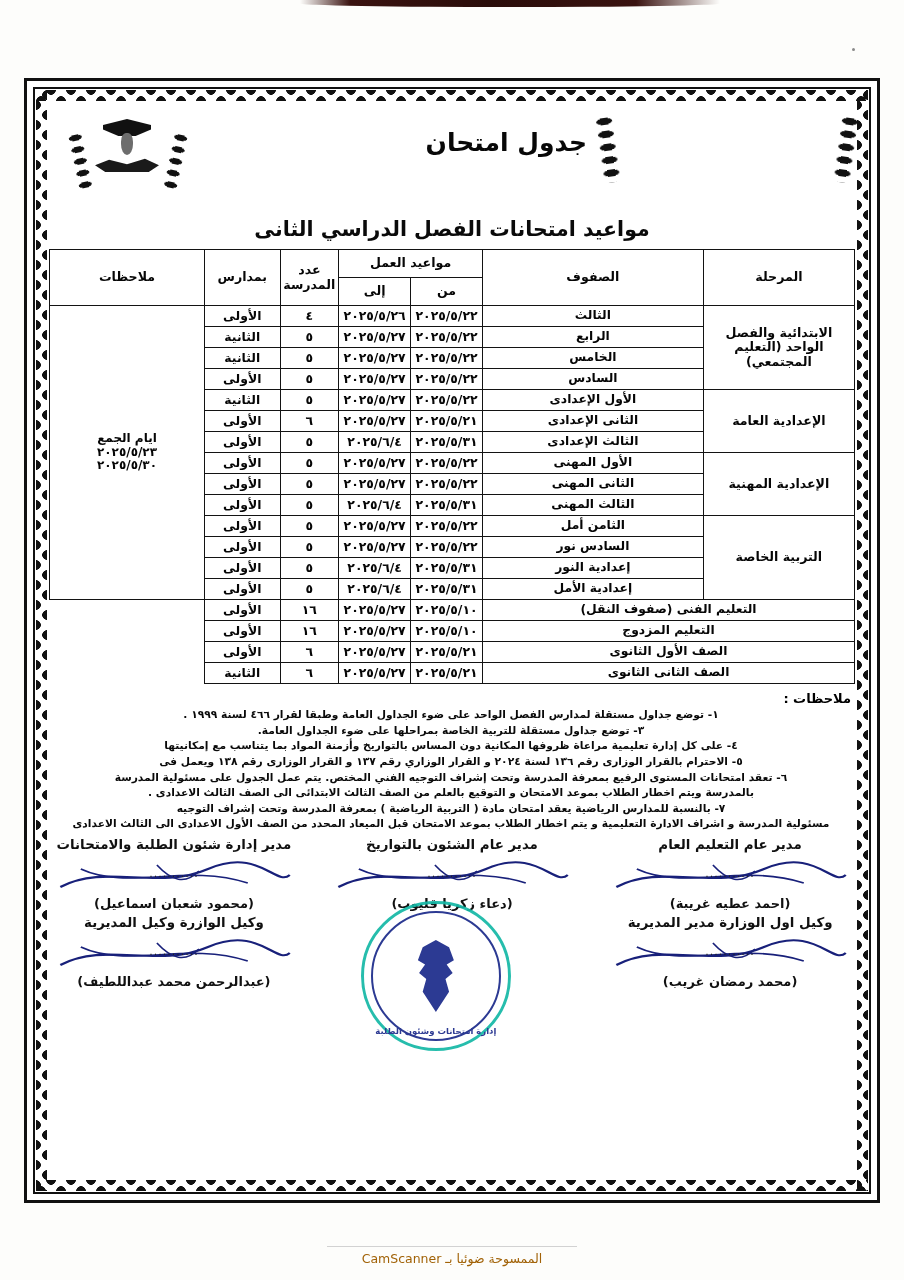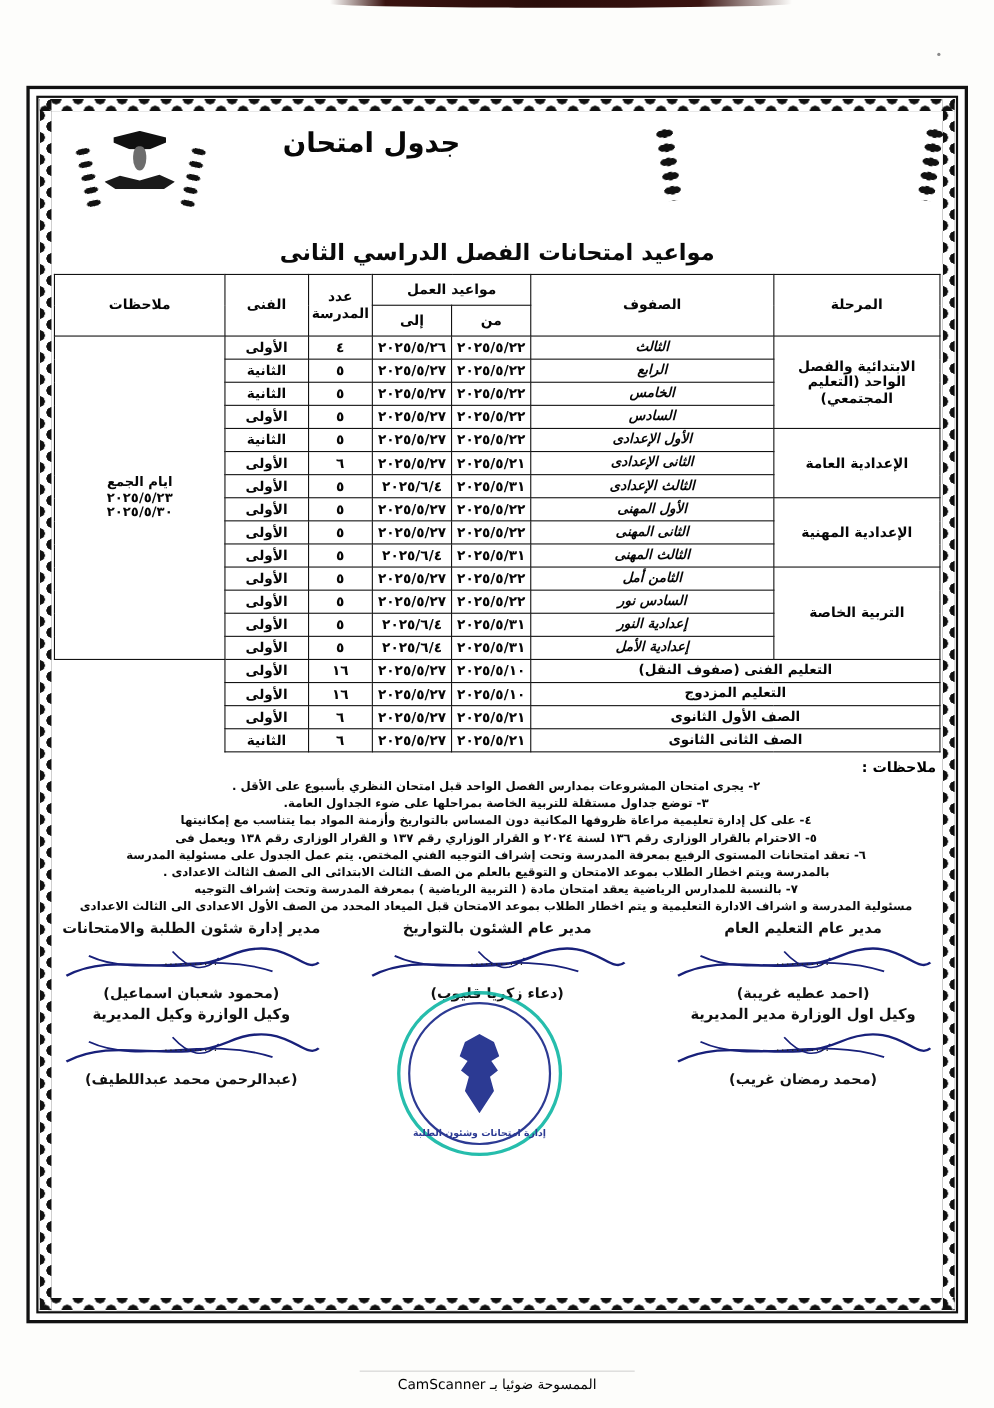--- a/index.html
+++ b/index.html
@@ -72,21 +72,21 @@
   .org-block .l3{ font-size:13px; }
   .wreath-l, .wreath-r {
     position:absolute; top:12px; width:26px; height:68px;
     background-image: radial-gradient(ellipse 11px 5px at 50% 50%, #111 70%, transparent 72%);
     background-size: 22px 13px; background-repeat: repeat-y;
   }
   .wreath-r { right:-6px; transform: rotate(8deg); }
   .wreath-l { right:236px; transform: rotate(-8deg) scaleX(-1); }
 
   .title-block {
-    position:absolute; top:12px; right:268px; width:330px; text-align:left;
+    position:absolute; top:25px; right:268px; width:330px; text-align:right;
   }
   .title-1 { font-size:25px; font-weight:bold; color:#080808; letter-spacing:.5px; }
   .title-2 { font-size:24px; font-weight:bold; color:#080808; margin-top:4px; letter-spacing:.5px;}
 
   .logo {
     position:absolute; top:6px; left:20px; width:118px; height:86px;
   }
   .logo .cap {
     position:absolute; left:34px; top:10px; width:48px; height:17px;
     background:#111; border-radius:3px 3px 1px 1px;
@@ -126,21 +126,21 @@
   table.sched thead th { height:28px; font-size:12.6px; }
   th.h-notes { width:127px; }
   th.h-period { width:62px; }
   th.h-days   { width:48px; }
   th.h-to     { width:118px; }
   th.h-from   { width:118px; }
   th.h-grades { width:181px; }
   th.h-stage  { width:124px; }
   td.notes-cell { vertical-align:middle; font-size:12px; line-height:2.0; }
   td.stage-cell { font-size:12.6px; line-height:1.35; }
-  td.grade-cell { text-align:center;font-style:italic; }
+  td.grade-cell { text-align:center; }
   td.wide-grade { text-align:center; }
   .num { font-size:12.4px; }
 
   
   .notes-wrap { margin-top:7px; direction:rtl; padding:0 4px 0 2px; }
   .notes-title { font-size:13px; font-weight:bold; text-align:right; margin-bottom:1px; }
   .notes-wrap ol { list-style:none; margin:0; padding:0; }
   .notes-wrap li {
     font-size:10.7px; font-weight:bold; line-height:1.42; color:#0a0a0a;
     text-align:center; margin-bottom:.5px;
@@ -173,21 +173,21 @@
     position:absolute; inset:14px; border-radius:50%;
     font-size:8.5px; color:#1b2a8a; font-weight:bold;
   }
   .stamp .ring-text span {
     position:absolute; white-space:nowrap;
   }
   .stamp .rt-bottom { left:50%; bottom:-2px; transform:translateX(-50%); }
 
   .camscan {
     position:absolute; bottom:14px; left:0; right:0;
-    text-align:center; font-size:12.5px; color:#000000;
+    text-align:center; font-size:12.5px; color:#a16207;
     font-family:"DejaVu Sans","Liberation Sans",sans-serif;
   }
   .camscan .cs-bar{
     display:block; width:250px; height:1px; background:#d2d2d2; margin:0 auto 4px auto;
   }
 </style>
 </head>
 <body>
 
 <div class="page">
@@ -222,21 +222,21 @@
 
       <div class="subtitle">مواعيد امتحانات الفصل الدراسي الثانى</div>
 
       <table class="sched">
         <thead>
           <tr>
             <th class="h-stage" rowspan="2">المرحلة</th>
             <th class="h-grades" rowspan="2">الصفوف</th>
             <th class="h-from" colspan="2">مواعيد العمل</th>
             <th class="h-days" rowspan="2">عدد المدرسة</th>
-            <th class="h-period" rowspan="2">الفنى</th>
+            <th class="h-period" rowspan="2">بمدارس</th>
             <th class="h-notes" rowspan="2">ملاحظات</th>
           </tr>
           <tr>
             <th class="h-from">من</th>
             <th class="h-to">إلى</th>
           </tr>
         </thead>
         <tbody id="sched-body">
             <tr>
               <td class="stage-cell" rowspan="4">الابتدائية والفصل الواحد (التعليم المجتمعي)</td>
@@ -376,21 +376,21 @@
               <td class="num">٦</td>
               <td class="num">الثانية</td>
               <td style="border: none; background: transparent;"></td>
             </tr>
           </tbody>
       </table>
 
       <div class="notes-wrap">
         <div class="notes-title">ملاحظات :</div>
         <ol id="notes-list">
-            <li><span>٢- يجرى امتحان المشروعات بمدارس الفصل الواحد قبل امتحان النظري بأسبوع على الأقل .</span></li>
+            <li><span>١- توضع جداول مستقلة لمدارس الفصل الواحد على ضوء الجداول العامة وطبقا لقرار ٤٦٦ لسنة ١٩٩٩ .</span></li>
             <li><span>٣- توضع جداول مستقلة للتربية الخاصة بمراحلها على ضوء الجداول العامة.</span></li>
             <li><span>٤- على كل إدارة تعليمية مراعاة ظروفها المكانية دون المساس بالتواريخ وأزمنة المواد بما يتناسب مع إمكانيتها</span></li>
             <li><span>٥- الاحترام بالقرار الوزارى رقم ١٣٦ لسنة ٢٠٢٤ و القرار الوزاري رقم ١٣٧ و القرار الوزارى رقم ١٣٨ ويعمل فى</span></li>
             <li><span>٦- تعقد امتحانات المستوى الرفيع بمعرفة المدرسة وتحت إشراف التوجيه الفني المختص. يتم عمل الجدول على مسئولية المدرسة</span><span class="sub">بالمدرسة ويتم اخطار الطلاب بموعد الامتحان و التوقيع بالعلم من الصف الثالث الابتدائى الى الصف الثالث الاعدادى .</span></li>
             <li><span>٧- بالنسبة للمدارس الرياضية يعقد امتحان مادة ( التربية الرياضية ) بمعرفة المدرسة وتحت إشراف التوجيه</span><span class="sub">مسئولية المدرسة و اشراف الادارة التعليمية و يتم اخطار الطلاب بموعد الامتحان قبل الميعاد المحدد من الصف الأول الاعدادى الى الثالث الاعدادى</span></li>
           </ol>
       </div>
 
       <div class="sign-area">
         <div class="sign-row" id="sign-row-1">

